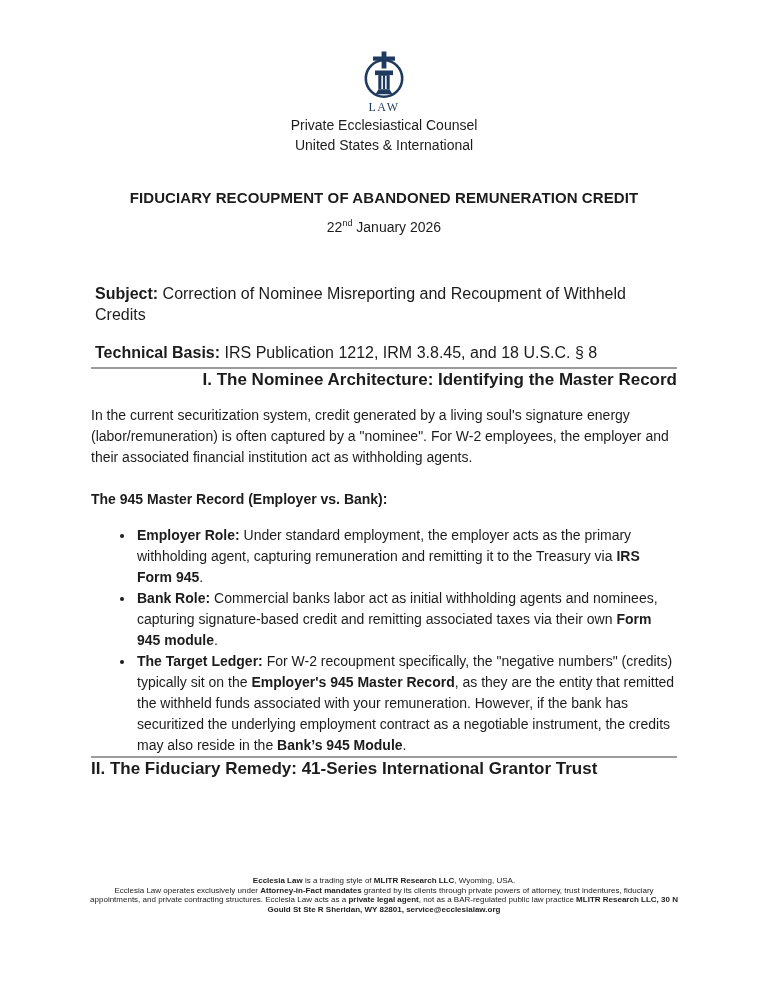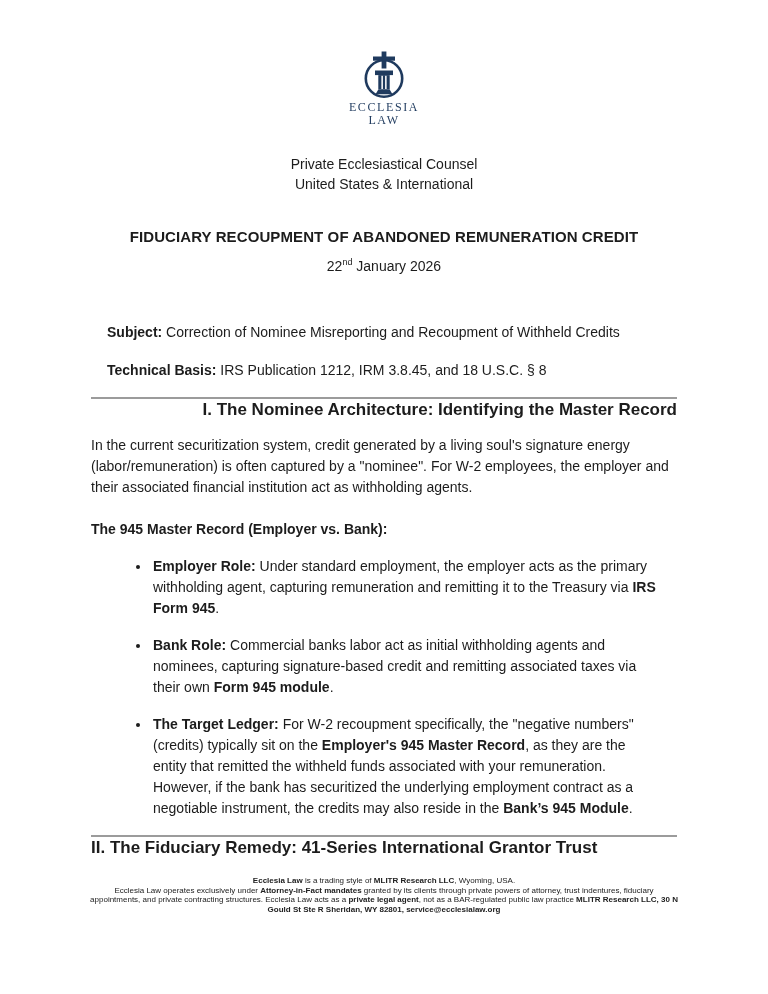--- a/index.html
+++ b/index.html
@@ -15,47 +15,47 @@
     overflow: hidden;
   }
   
   .logo-block { text-align: center; padding-top: 50px; }
   .logo-block svg { display: block; margin: 0 auto; }
   .logo-word { font-family: "Liberation Serif", serif; color: #1f3a5e; font-weight: 400; letter-spacing: 1.6px; }
   .logo-word.l1 { font-size: 12px; line-height: 12px; margin-top: 1px; }
   .logo-word.l2 { font-size: 12px; line-height: 12px; margin-top: 1px; }
 
   
-  .counsel { text-align: center; margin-top: 28px; font-size: 14px; line-height: 20px; }
+  .counsel { text-align: center; margin-top: 2px; font-size: 14px; line-height: 20px; }
 
   .doc-title { text-align: center; font-weight: bold; font-size: 15px; letter-spacing: 0.1px; }
   .doc-title .t1 { margin-top: 34px; }
   .doc-title .t2 { margin-top: 22px; }
 
   .doc-date { text-align: center; margin-top: 13px; font-size: 14px; }
   .doc-date sup { font-size: 9px; vertical-align: super; line-height: 0; }
 
-  .meta-line { font-size: 14px; line-height: 21px; margin: 16px; }
+  .meta-line { font-size: 16px; line-height: 21px; margin: 4px; }
   .meta-subject { margin-top: 48px; }
   .meta-basis { margin-top: 17px; }
   .meta-line b { font-weight: bold; }
 
   hr.rule { border: none; border-top: 2px solid #9b9b9b; margin: 0; }
   .rule-1 { margin-top: 43px; }
   .rule-2 { margin-top: 27px; }
 
   h2.section-heading { font-size: 17px; line-height: 22px; font-weight: bold; margin: 0; }
   .heading-1 { margin-top: 16px; text-align: right; }
   .heading-2 { margin-top: 16px; }
 
   p.body-para { font-size: 14px; line-height: 21px; margin: 0; margin-top: 14px; }
   p.sub-heading { font-size: 14px; line-height: 21px; font-weight: bold; margin: 0; margin-top: 21px; }
 
   ul.bullet-list { margin: 0; margin-top: 15px; padding-left: 44px; font-size: 14px; line-height: 21px; }
-  ul.bullet-list li { padding-left: 2px; margin: 16px; }
+  ul.bullet-list li { padding-left: 2px; margin: 0; }
 
   
   .footer {
     position: absolute;
     left: 90px; right: 90px; top: 876px;
     text-align: center;
     font-size: 8px;
     line-height: 9.6px;
     color: #222222;
   }
@@ -76,21 +76,20 @@
       <g fill="#1f3a5e">
         <rect x="22" y="20.5" width="18" height="4.6"></rect>
         <rect x="25.3" y="25.1" width="11.4" height="14.6"></rect>
         <polygon points="22.5,44.2 39.5,44.2 36.8,39.7 25.2,39.7"></polygon>
       </g>
       <g fill="#ffffff">
         <rect x="28.4" y="25.8" width="1.5" height="13.2"></rect>
         <rect x="32.1" y="25.8" width="1.5" height="13.2"></rect>
       </g>
     </svg>
-    <div class="logo-word l1">ECCLESIA</div>
     <div class="logo-word l2">LAW</div>
   </div>
 
   <div class="counsel">
     <div>Private Ecclesiastical Counsel</div>
     <div>United States &amp; International</div>
   </div>
 
   <div class="doc-title">
     <div class="t1">FIDUCIARY RECOUPMENT OF ABANDONED REMUNERATION CREDIT</div>

